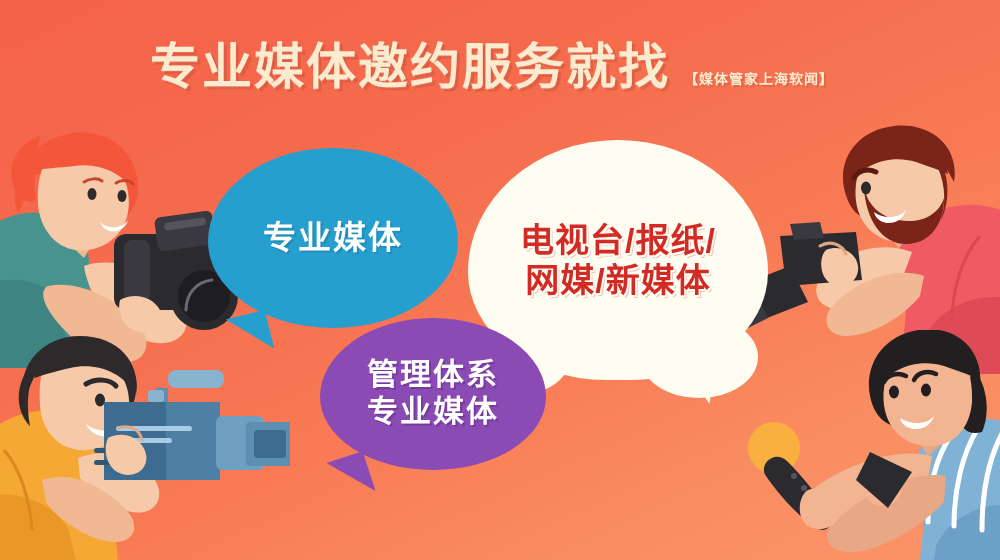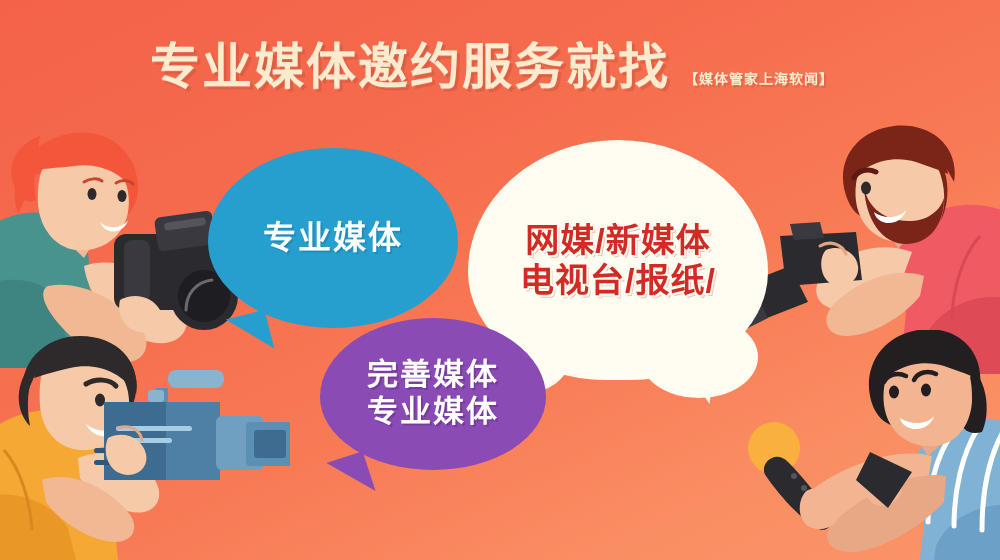--- a/index.html
+++ b/index.html
@@ -281,23 +281,23 @@
 
   <div class="bubble" id="bubble-blue">
     <span class="tail"></span>
     <span class="line">专业媒体</span>
   </div>
 
   <div class="bubble" id="bubble-white">
     <span class="lobe l1"></span>
     <span class="lobe l2"></span>
     <span class="tail"></span>
+    <span class="line">电视台/报纸/</span>
     <span class="line">网媒/新媒体</span>
-    <span class="line">电视台/报纸/</span>
   </div>
 
   <div class="bubble" id="bubble-purple">
     <span class="tail"></span>
-    <span class="line">完善媒体</span>
+    <span class="line">管理体系</span>
     <span class="line">专业媒体</span>
   </div>
 
 </div>
 
 </body></html>

